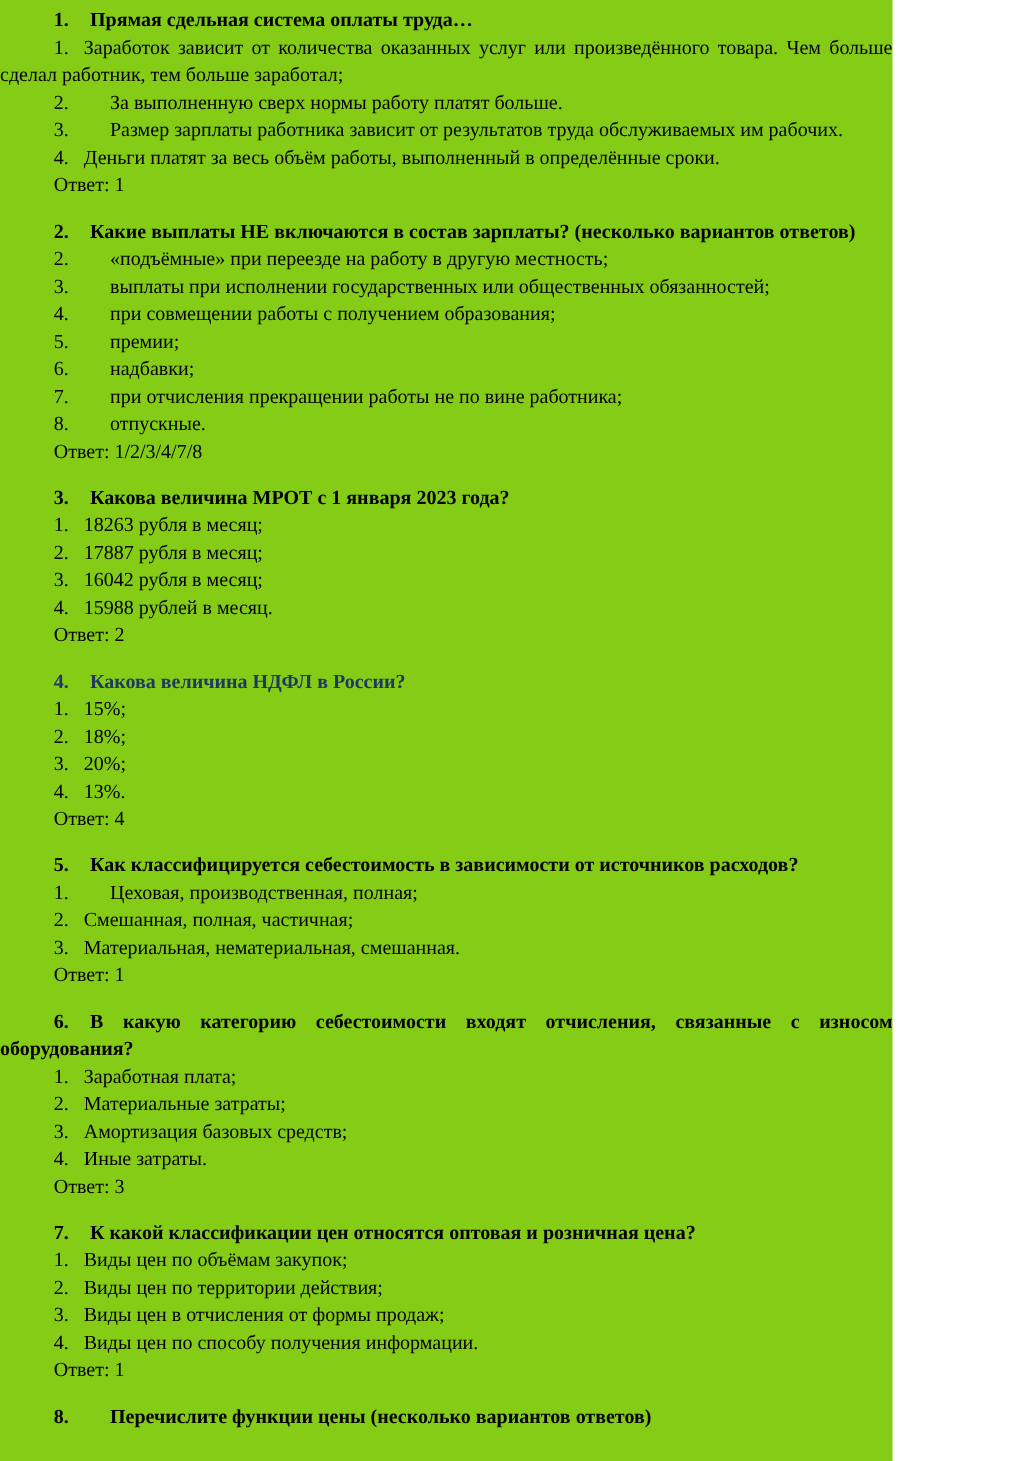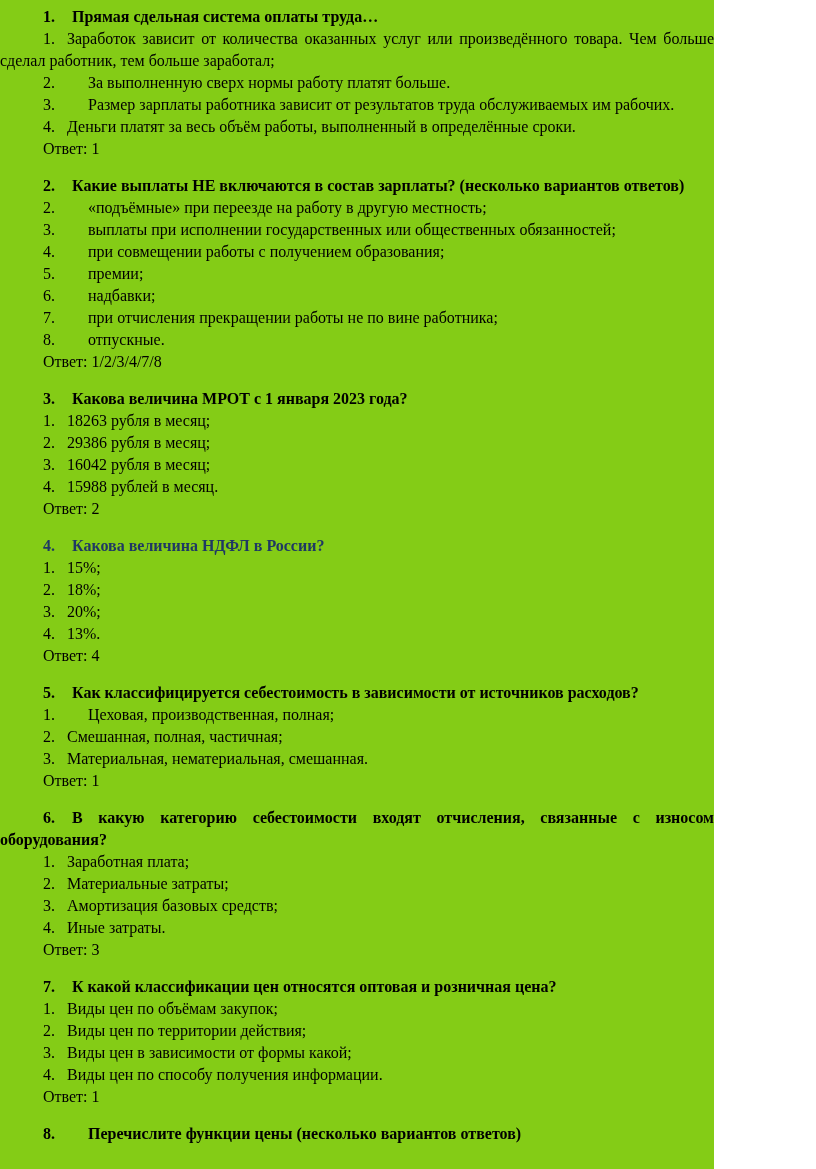--- a/index.html
+++ b/index.html
@@ -53,21 +53,21 @@
       <p class="para item"><span class="marker m-tab">4.</span><span>при совмещении работы с получением образования;</span></p>
       <p class="para item"><span class="marker m-tab">5.</span><span>премии;</span></p>
       <p class="para item"><span class="marker m-tab">6.</span><span>надбавки;</span></p>
       <p class="para item"><span class="marker m-tab">7.</span><span>при отчисления прекращении работы не по вине работника;</span></p>
       <p class="para item"><span class="marker m-tab">8.</span><span>отпускные.</span></p>
       <p class="para answer">Ответ: 1/2/3/4/7/8</p>
     </section>
     <section class="question">
       <p class="para heading"><span class="marker m-h">3.</span><span>Какова величина МРОТ с 1 января 2023 года?</span></p>
       <p class="para item"><span class="marker m-small">1.</span><span>18263 рубля в месяц;</span></p>
-      <p class="para item"><span class="marker m-small">2.</span><span>29386 рубля в месяц;</span></p>
+      <p class="para item"><span class="marker m-small">2.</span><span>17887 рубля в месяц;</span></p>
       <p class="para item"><span class="marker m-small">3.</span><span>16042 рубля в месяц;</span></p>
       <p class="para item"><span class="marker m-small">4.</span><span>15988 рублей в месяц.</span></p>
       <p class="para answer">Ответ: 2</p>
     </section>
     <section class="question">
       <p class="para heading" style="color: rgb(31, 56, 100);"><span class="marker m-h">4.</span><span>Какова величина НДФЛ в России?</span></p>
       <p class="para item"><span class="marker m-small">1.</span><span>15%;</span></p>
       <p class="para item"><span class="marker m-small">2.</span><span>18%;</span></p>
       <p class="para item"><span class="marker m-small">3.</span><span>20%;</span></p>
       <p class="para item"><span class="marker m-small">4.</span><span>13%.</span></p>
@@ -85,20 +85,20 @@
       <p class="para item"><span class="marker m-small">1.</span><span>Заработная плата;</span></p>
       <p class="para item"><span class="marker m-small">2.</span><span>Материальные затраты;</span></p>
       <p class="para item"><span class="marker m-small">3.</span><span>Амортизация базовых средств;</span></p>
       <p class="para item"><span class="marker m-small">4.</span><span>Иные затраты.</span></p>
       <p class="para answer">Ответ: 3</p>
     </section>
     <section class="question">
       <p class="para heading"><span class="marker m-h">7.</span><span>К какой классификации цен относятся оптовая и розничная цена?</span></p>
       <p class="para item"><span class="marker m-small">1.</span><span>Виды цен по объёмам закупок;</span></p>
       <p class="para item"><span class="marker m-small">2.</span><span>Виды цен по территории действия;</span></p>
-      <p class="para item"><span class="marker m-small">3.</span><span>Виды цен в зависимости от формы какой;</span></p>
+      <p class="para item"><span class="marker m-small">3.</span><span>Виды цен в отчисления от формы продаж;</span></p>
       <p class="para item"><span class="marker m-small">4.</span><span>Виды цен по способу получения информации.</span></p>
       <p class="para answer">Ответ: 1</p>
     </section>
     <section class="question">
       <p class="para heading"><span class="marker m-htab">8.</span><span>Перечислите функции цены (несколько вариантов ответов)</span></p>
     </section>
   </div>
 
 </body></html>

